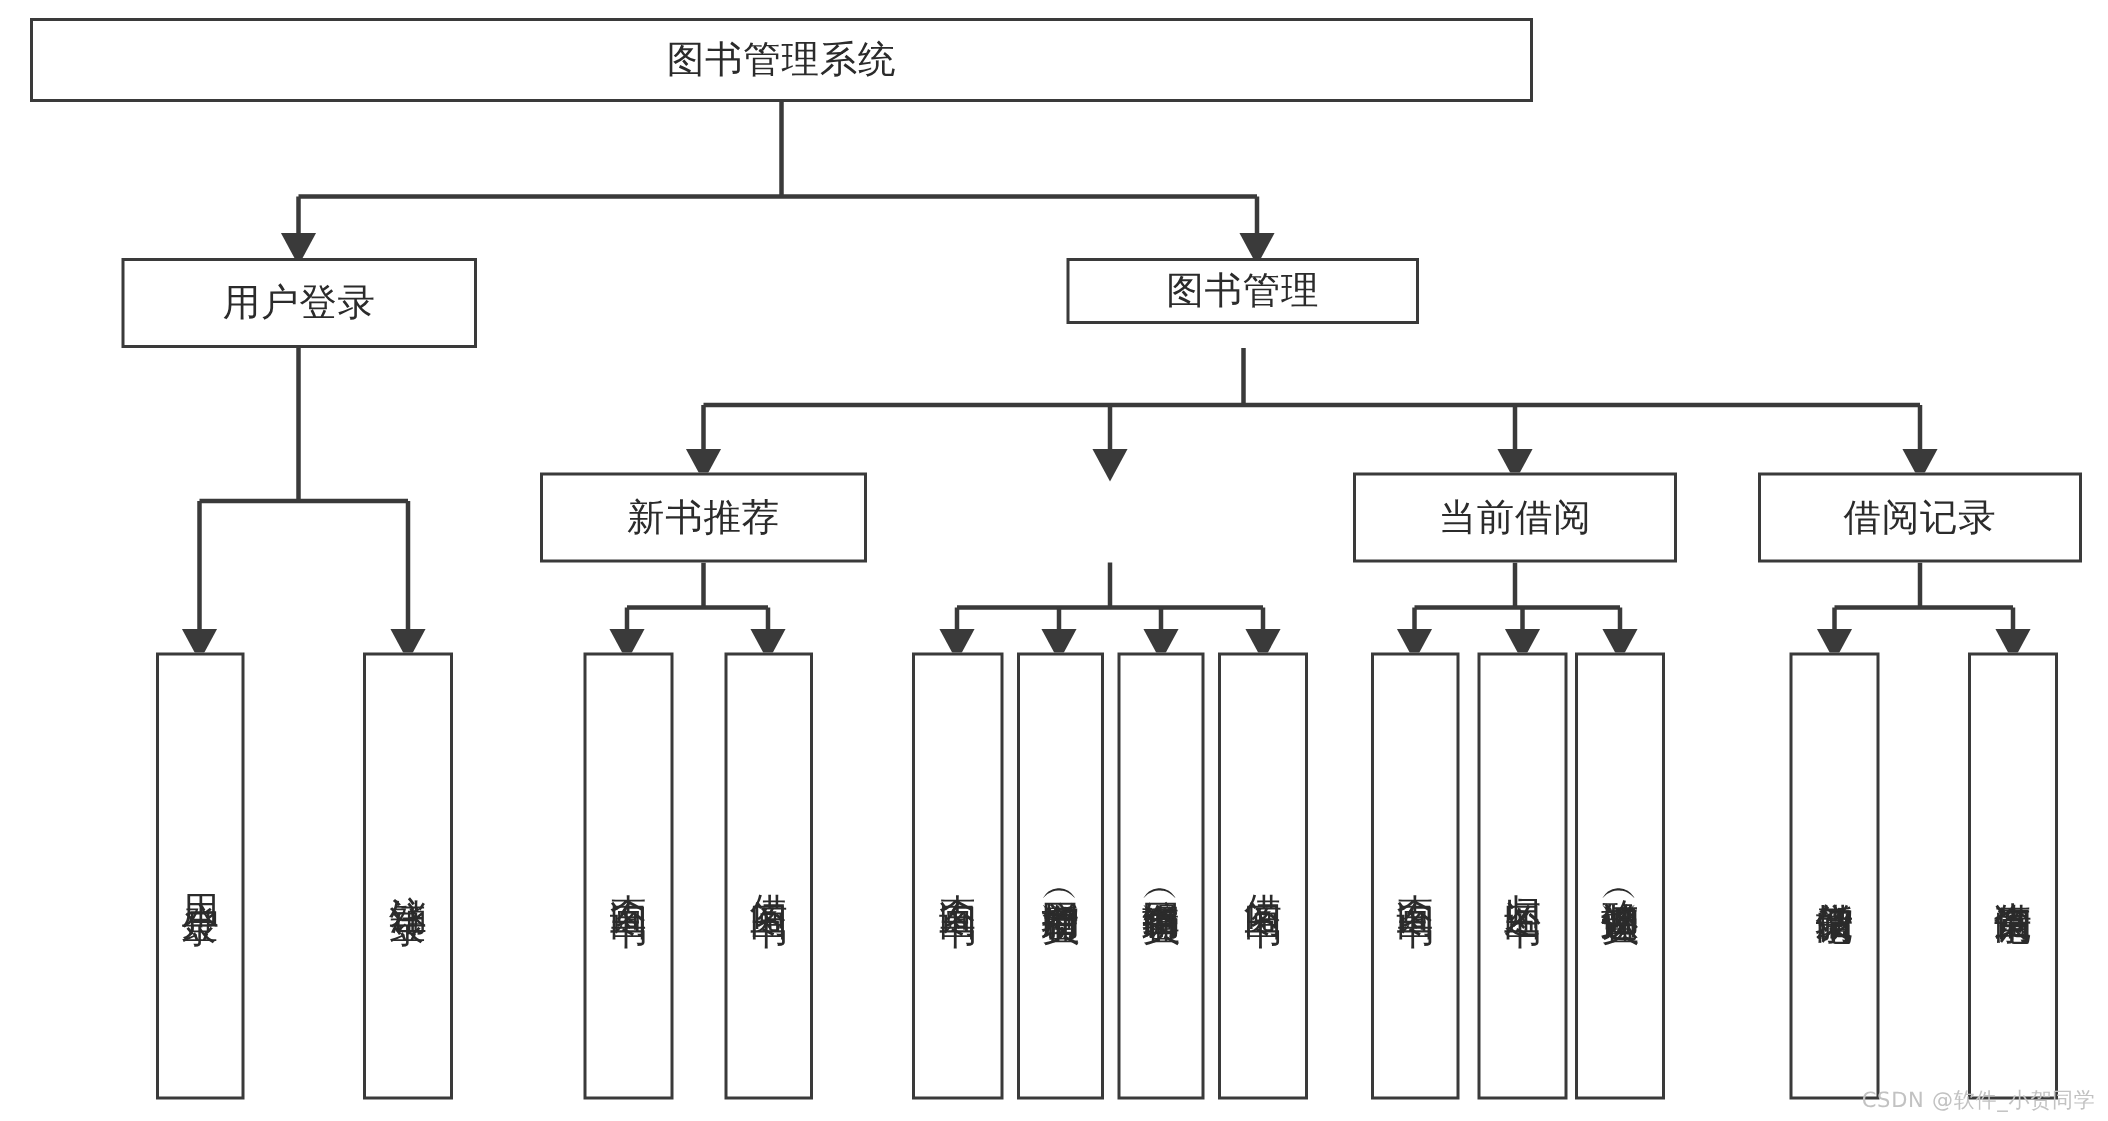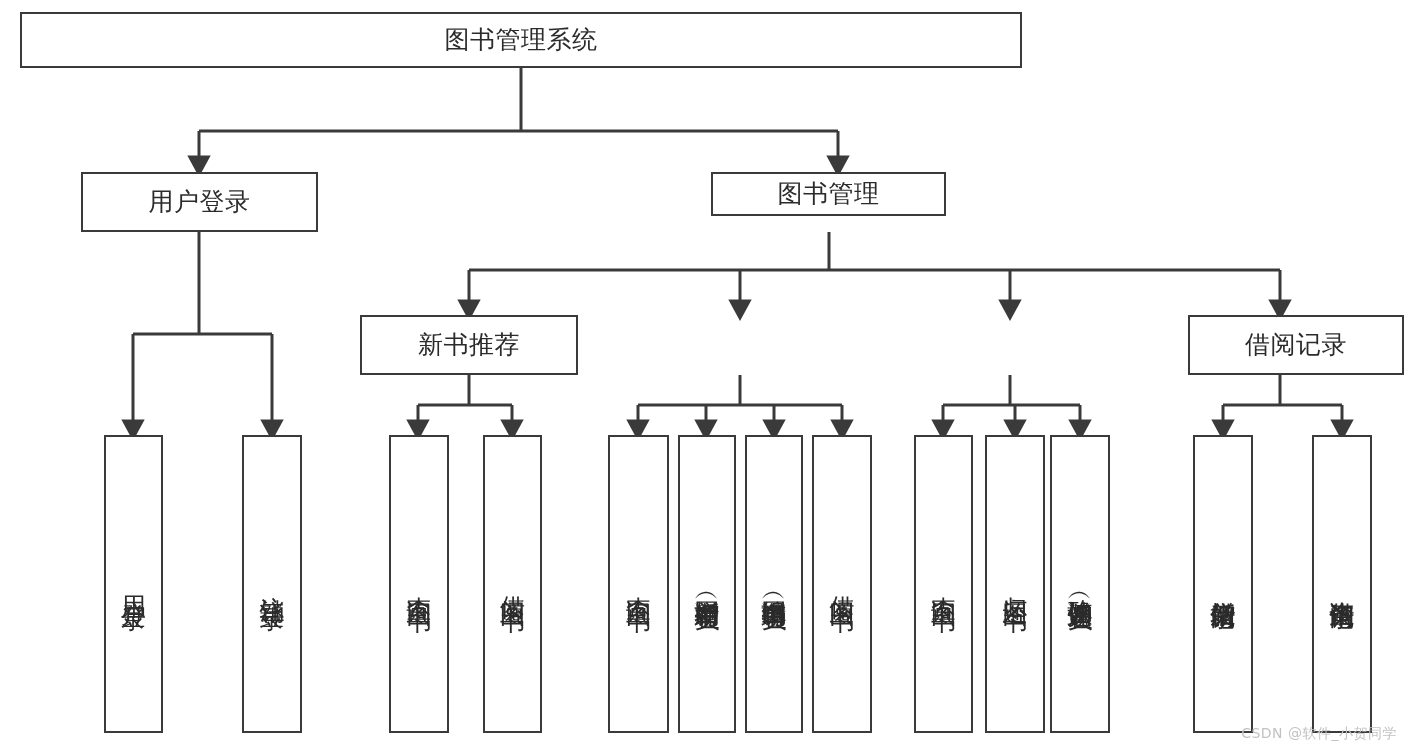--- a/index.html
+++ b/index.html
@@ -133,21 +133,24 @@
   <div class="node h" style="left:81px; top:172px; width:237px; height:60px;">
     <span>用户登录</span>
   </div>
   <div class="node h" style="left:711px; top:172px; width:235px; height:44px;">
     <span>图书管理</span>
   </div>
 
   <div class="node h" style="left:360px; top:315px; width:218px; height:60px;">
     <span>新书推荐</span>
   </div>
-  <div class="node h" style="left:1172px; top:315px; width:216px; height:60px;margin-left:16px;">
+  <div class="node h" style="left:902px; top:315px; width:216px; height:60px;">
+    <span>当前借阅</span>
+  </div>
+  <div class="node h" style="left:1172px; top:315px; width:216px; height:60px;">
     <span>借阅记录</span>
   </div>
 
   <div class="node v" style="left:104px; top:435px; width:59px; height:298px;">
     <span class="vtext">用户登录</span>
   </div>
   <div class="node v" style="left:242px; top:435px; width:60px; height:298px;">
     <span class="vtext">注销登录</span>
   </div>
 

